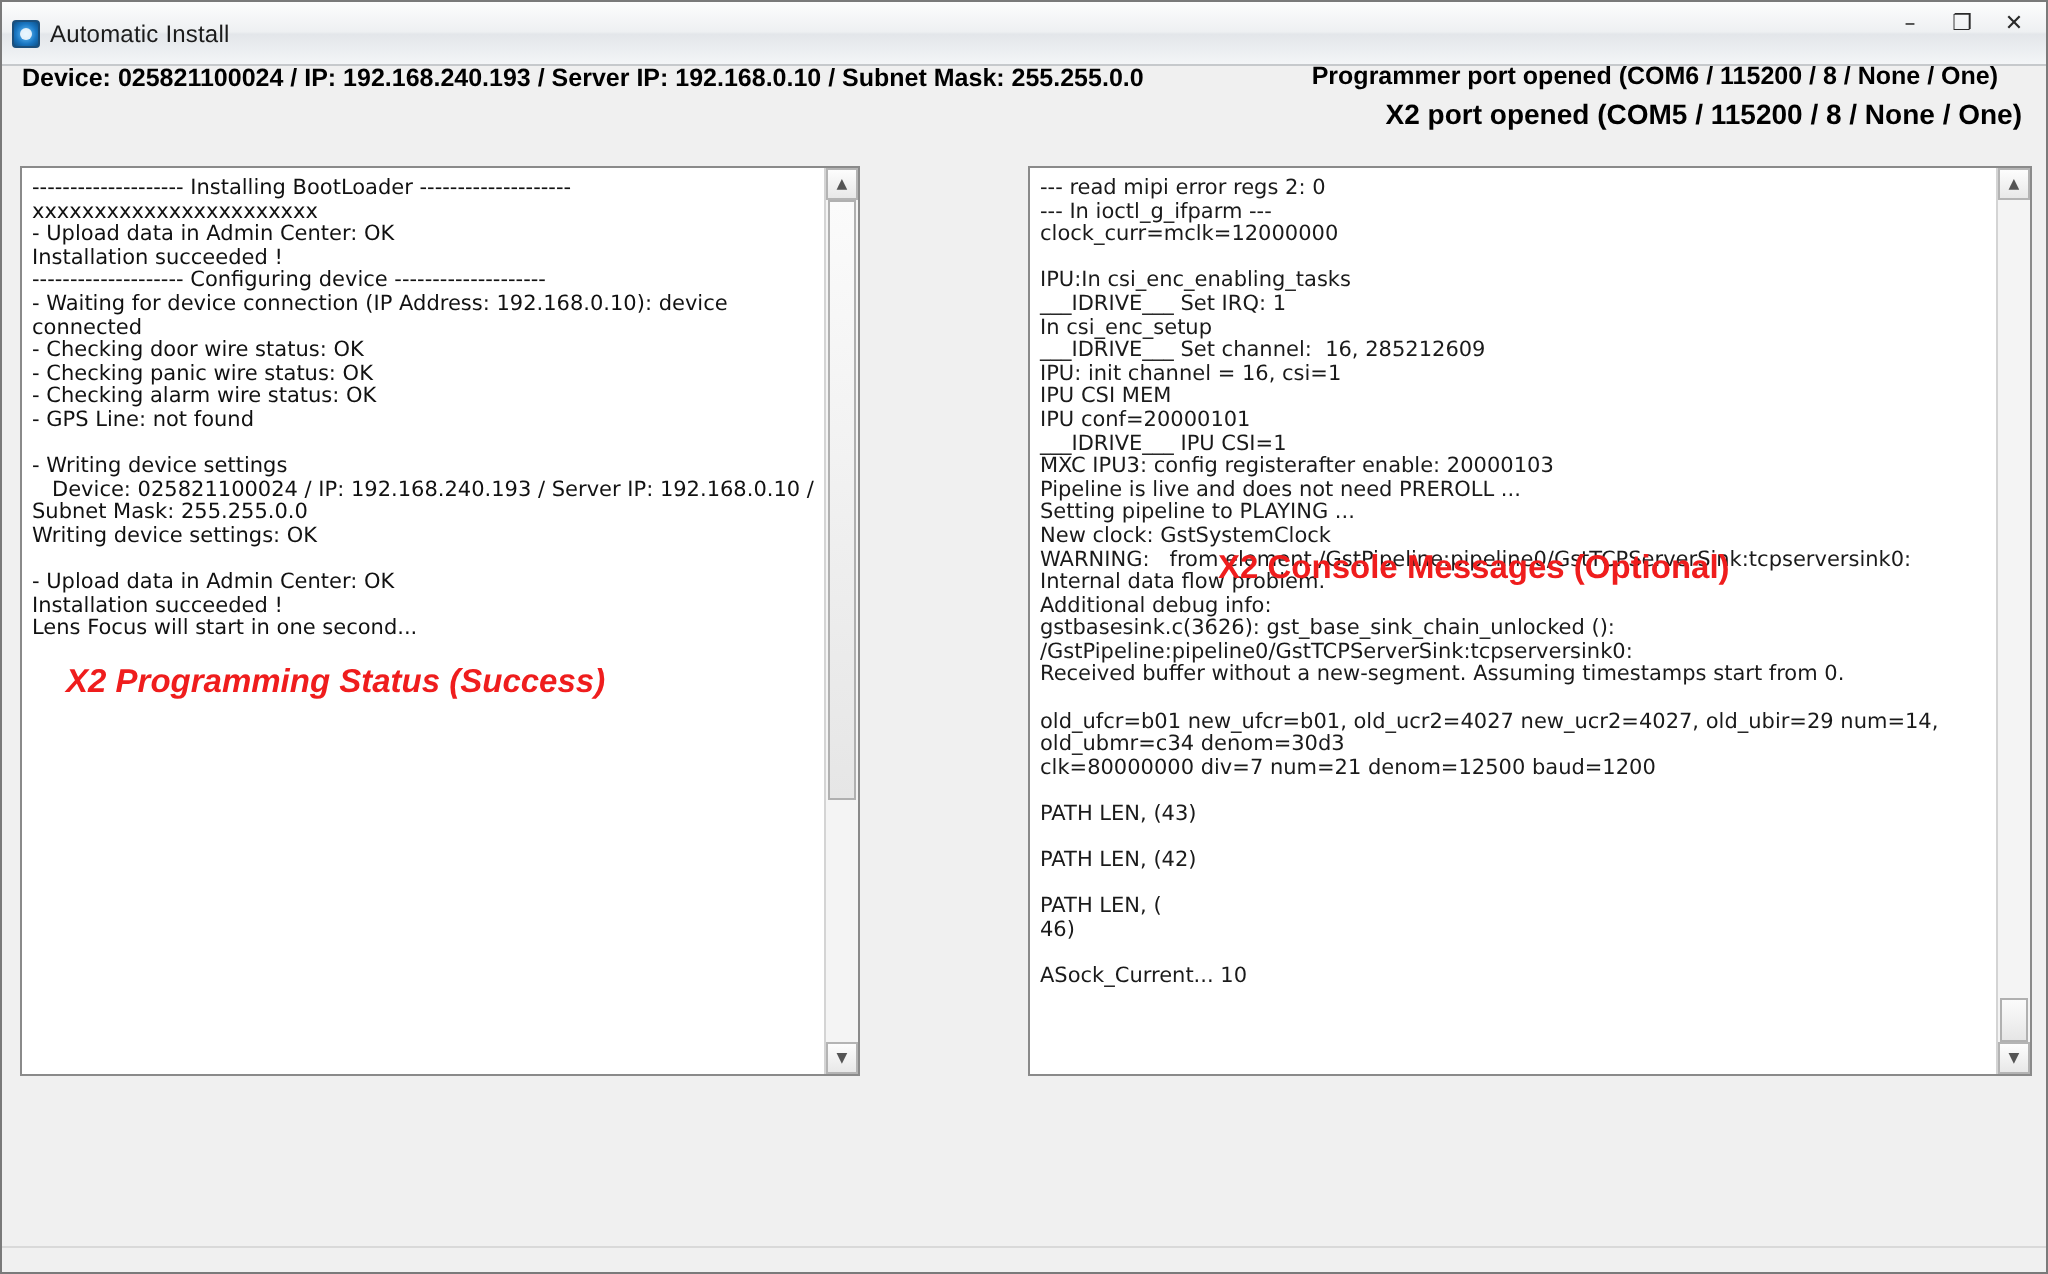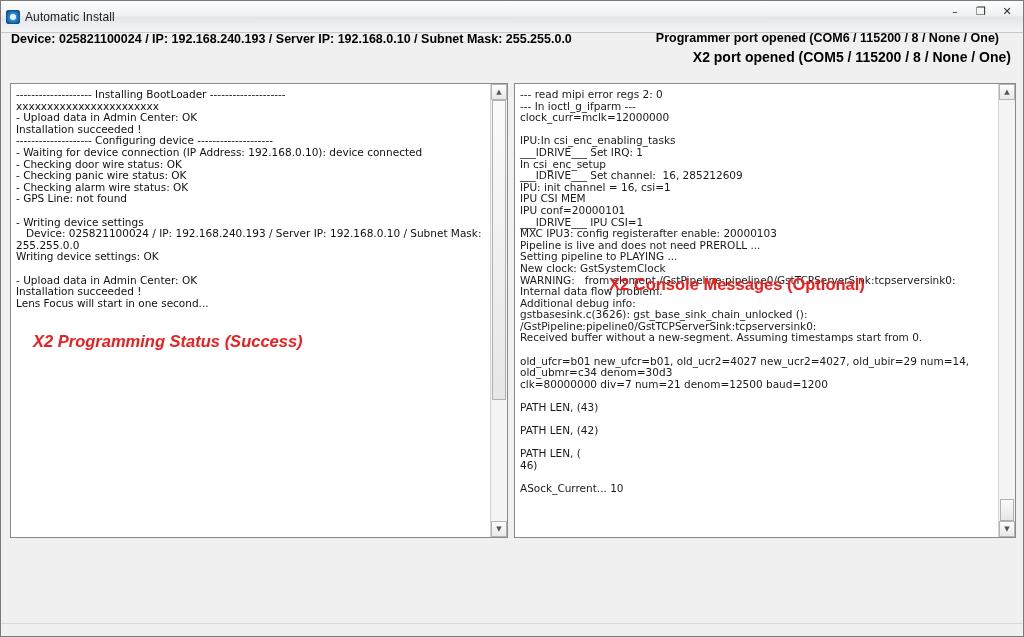--- a/index.html
+++ b/index.html
@@ -131,21 +131,21 @@
   
   .panel {
     position: absolute;
     top: 82px;
     height: 455px;
     background: #fff;
     border: 1px solid #8a8a8a;
     box-sizing: border-box;
     overflow: hidden;
   }
-  .panel-left  { left: 9px;   width: 498px; }
+  .panel-left  { left: 9px;   width: 420px; }
   .panel-right { left: 513px; width: 502px; }
 
   .log {
     position: absolute;
     top: 0; left: 0;
     right: 17px;
     bottom: 0;
     padding: 5px 4px 4px 5px;
     font-family: "DejaVu Sans", sans-serif;
     font-size: 10.5px;

